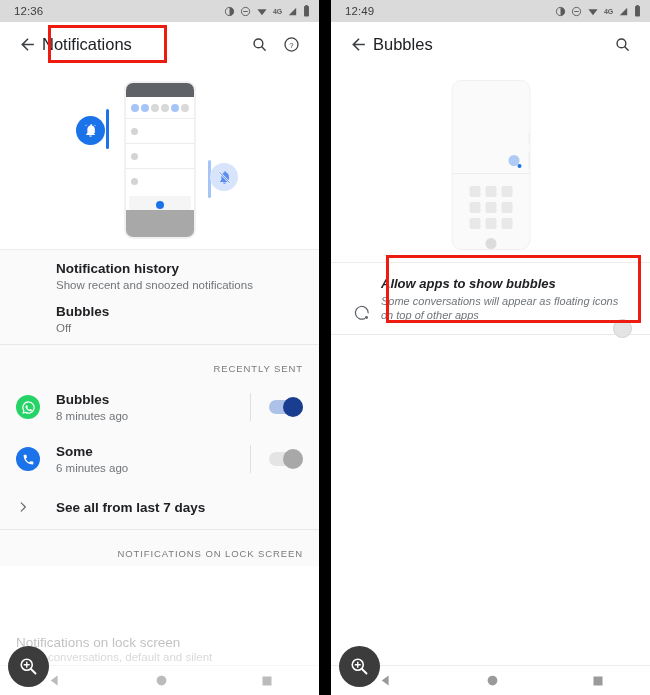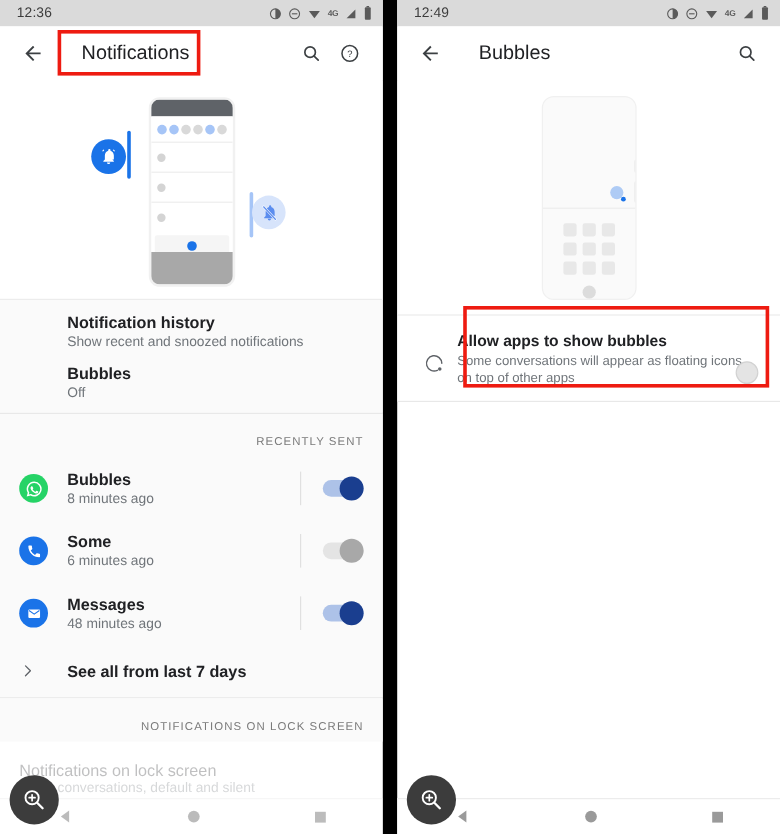--- a/index.html
+++ b/index.html
@@ -26,21 +26,21 @@
   .sb-icons svg { display:block; }
   .sb-4g { font-size:7px; color:#5a5a5a; font-weight:bold; letter-spacing:-.2px; }
 
   
   .appbar {
     height: 45px; background:#fff; display:flex; align-items:center;
     padding: 0 12px;
   }
   .appbar .back { width:30px; display:flex; align-items:center; justify-content:center; cursor:pointer; }
   .appbar .title {
-    font-size: 16.5px; color:#202124; margin-left: 26px; flex:1;
+    font-size: 16.5px; color:#202124; margin-left: 0; flex:1;
     white-space:nowrap;
   }
   .appbar .act { width:32px; display:flex; align-items:center; justify-content:center; cursor:pointer; }
 
   
   .hero {
     background:#fff; position:relative;
     border-bottom: 1px solid #ececec;
   }
   .hero.left-hero  { height: 183px; }
@@ -109,21 +109,21 @@
   .switch { position:relative; width:34px; height:14px; border-radius:7px;}
   .switch .knob { position:absolute; top:-3px; width:20px; height:20px; border-radius:50%; }
   .switch.on  { background:#adc2e8; }
   .switch.on .knob { right:0; background:#1a3e8f; }
   .switch.off { background:#e4e4e4; }
   .switch.off .knob { right:0; background:#a8a8a8; }
   .switch.off2 { background:#e0e0e0; width:32px; height:13px;}
   .switch.off2 .knob { right:0; background:#e4e4e4; border:1px solid #d2d2d2; width:19px; height:19px; top:-3.5px;}
 
   
-  .bub-row { display:flex; align-items:center; padding: 12px 14px 12px 14px; }
+  .bub-row { display:flex; align-items:flex-end; padding: 12px 14px 12px 14px; font-style: italic; }
   .bub-lead { width:34px; padding-top:10px; display:flex; justify-content:center;}
   .bub-txt { flex:1; padding-left:2px;}
   .bub-t1 { font-size:13px; color:#202124; font-weight:bold; line-height:17px;}
   .bub-t2 { font-size:11px; color:#70757a; line-height:14px; margin-top:2px;}
   .bub-trail { padding-top:12px; padding-right:4px;}
 
   
   .redbox { position:absolute; border:3px solid #ee1b11; pointer-events:none; z-index:40;}
 
   
@@ -305,40 +305,20 @@
           <div class="t2">6 minutes ago</div>
         </div>
         <div class="trail tgl-wrap">
           <span class="tgl-sep"></span>
           <span class="switch off">
               <span class="knob"></span>
             </span>
         </div>
       </div>
 
-      <div class="row" style="min-height:52px">
-        <div class="lead">
-          <span class="appicon" style="background:#1a73e8">
-            <svg width="13" height="13" viewBox="0 0 24 24">
-                <rect x="3" y="5.5" width="18" height="13" rx="1.6" fill="#fff"></rect>
-                <path d="M4 7l8 5.5L20 7" fill="none" stroke="#1a73e8" stroke-width="1.6"></path>
-              </svg>
-          </span>
-        </div>
-        <div class="txt">
-          <div class="t1">Messages</div>
-          <div class="t2">48 minutes ago</div>
-        </div>
-        <div class="trail tgl-wrap">
-          <span class="tgl-sep"></span>
-          <span class="switch on">
-              <span class="knob"></span>
-            </span>
-        </div>
-      </div>
 
       <div class="row" style="min-height:44px">
         <div class="lead">
           <svg width="14" height="14" viewBox="0 0 24 24">
               <path d="M9 5l7 7-7 7" fill="none" stroke="#5f6368" stroke-width="1.9" stroke-linecap="round" stroke-linejoin="round"></path>
             </svg>
         </div>
         <div class="txt">
           <div class="t1">See all from last 7 days</div>
         </div>

